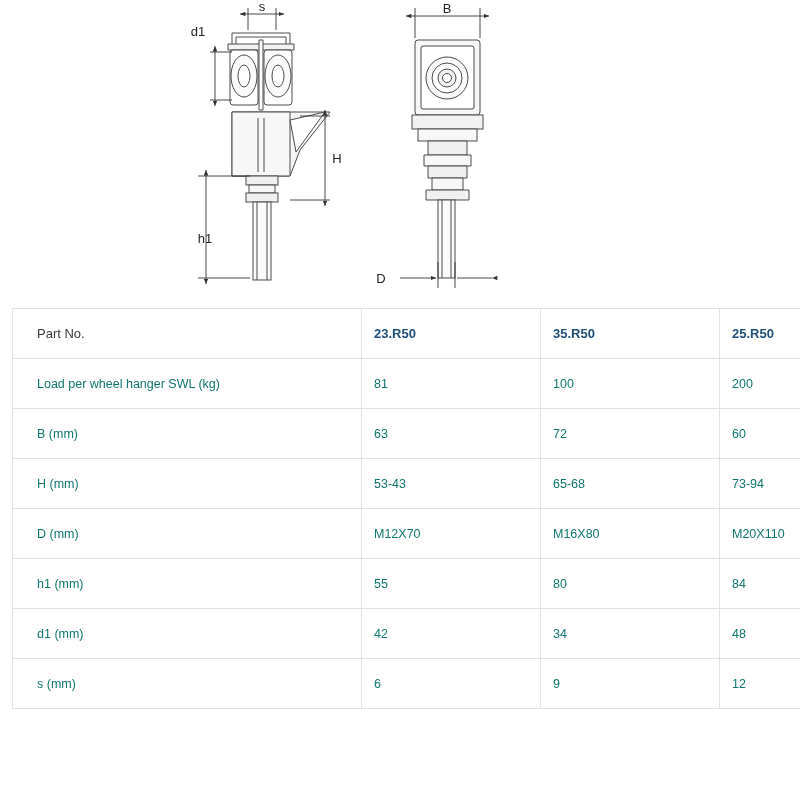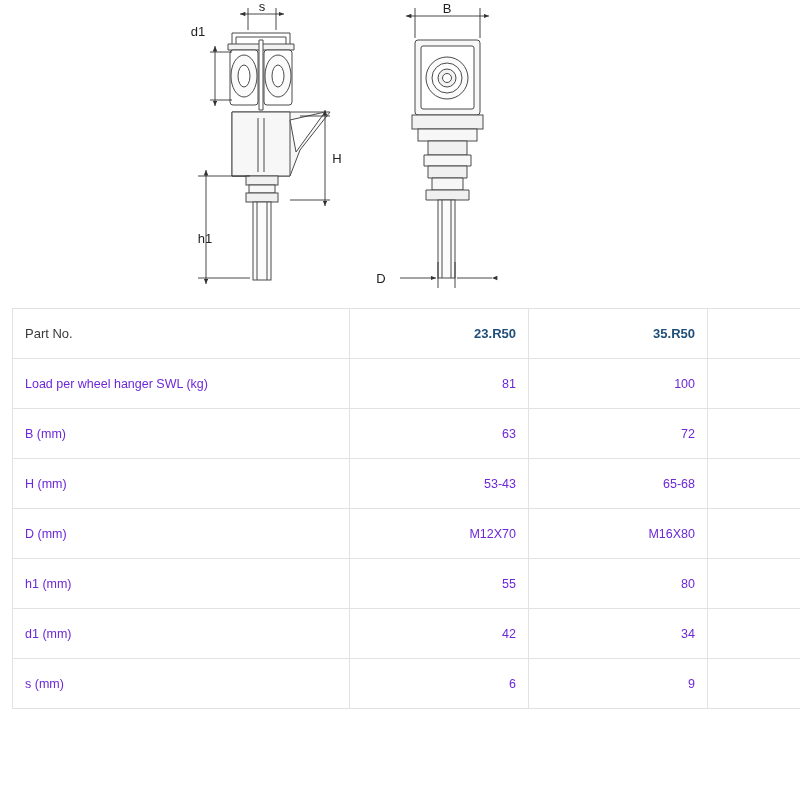--- a/index.html
+++ b/index.html
@@ -37,34 +37,34 @@
     border-collapse: collapse;
     width: 776px;
     table-layout: fixed;
   }
   table.spec-table th,
   table.spec-table td {
     border: 1px solid #e2e2e2;
     height: 49px;
     font-size: 12.5px;
     font-weight: normal;
-    color: #6d28d9;
+    color: #0f766e;
     padding: 0 12px;
     vertical-align: middle;
   }
   table.spec-table th.label-col,
   table.spec-table td.label-col {
     width: 312px;
     text-align: left;
-    padding-left: 12px;
+    padding-left: 24px;
   }
   table.spec-table th.val-col,
   table.spec-table td.val-col {
     width: 154px;
-    text-align: right;
+    text-align: left;
   }
   table.spec-table thead th.label-col {
     color: #3a3a3a;
     font-size: 13px;
   }
   table.spec-table thead th.val-col {
     color: #1f4e79;
     font-weight: bold;
     font-size: 13px;
   }

